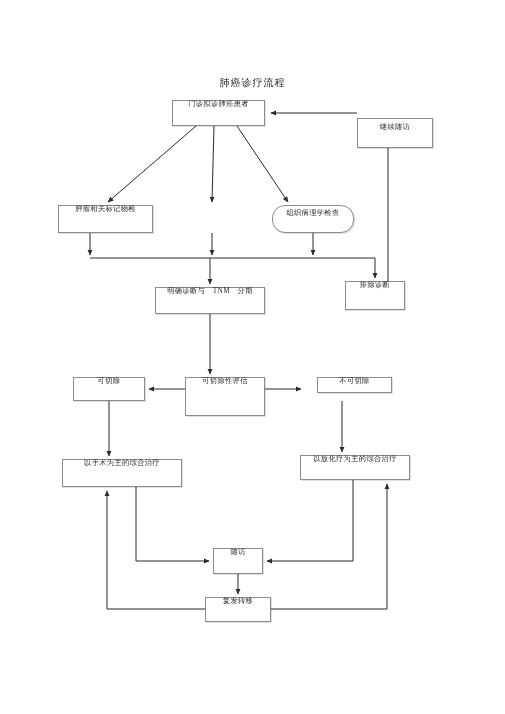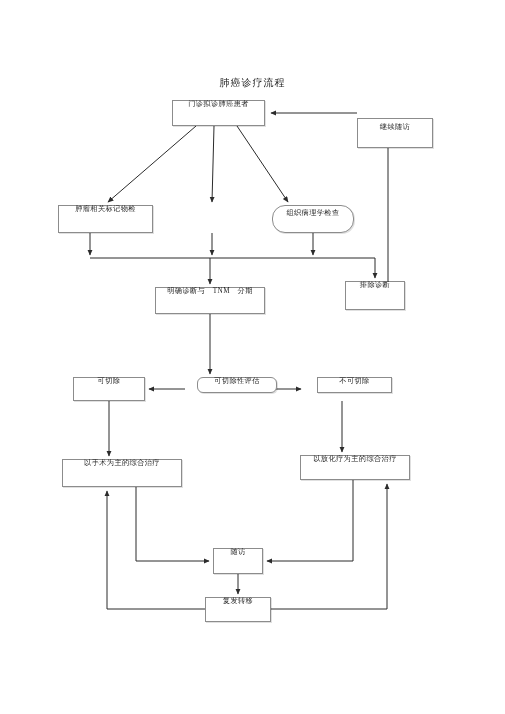--- a/index.html
+++ b/index.html
@@ -128,21 +128,21 @@
   </div>
 
   <div class="node" style="left:345px;top:281px;width:60px;height:29px;">
     <span class="label">排除诊断</span>
   </div>
 
   <div class="node" style="left:155px;top:287px;width:110px;height:27px;">
     <span class="label">明确诊断与　TNM　分期</span>
   </div>
 
-  <div class="node" style="left:197px;top:377px;width:80px;height:16px;border-radius:6px;">
+  <div class="node" style="left:185px;top:377px;width:80px;height:39px;">
     <span class="label">可切除性评估</span>
   </div>
 
   <div class="node" style="left:73px;top:377px;width:72px;height:24px;">
     <span class="label">可切除</span>
   </div>
 
   <div class="node" style="left:317px;top:377px;width:75px;height:16px;">
     <span class="label">不可切除</span>
   </div>

